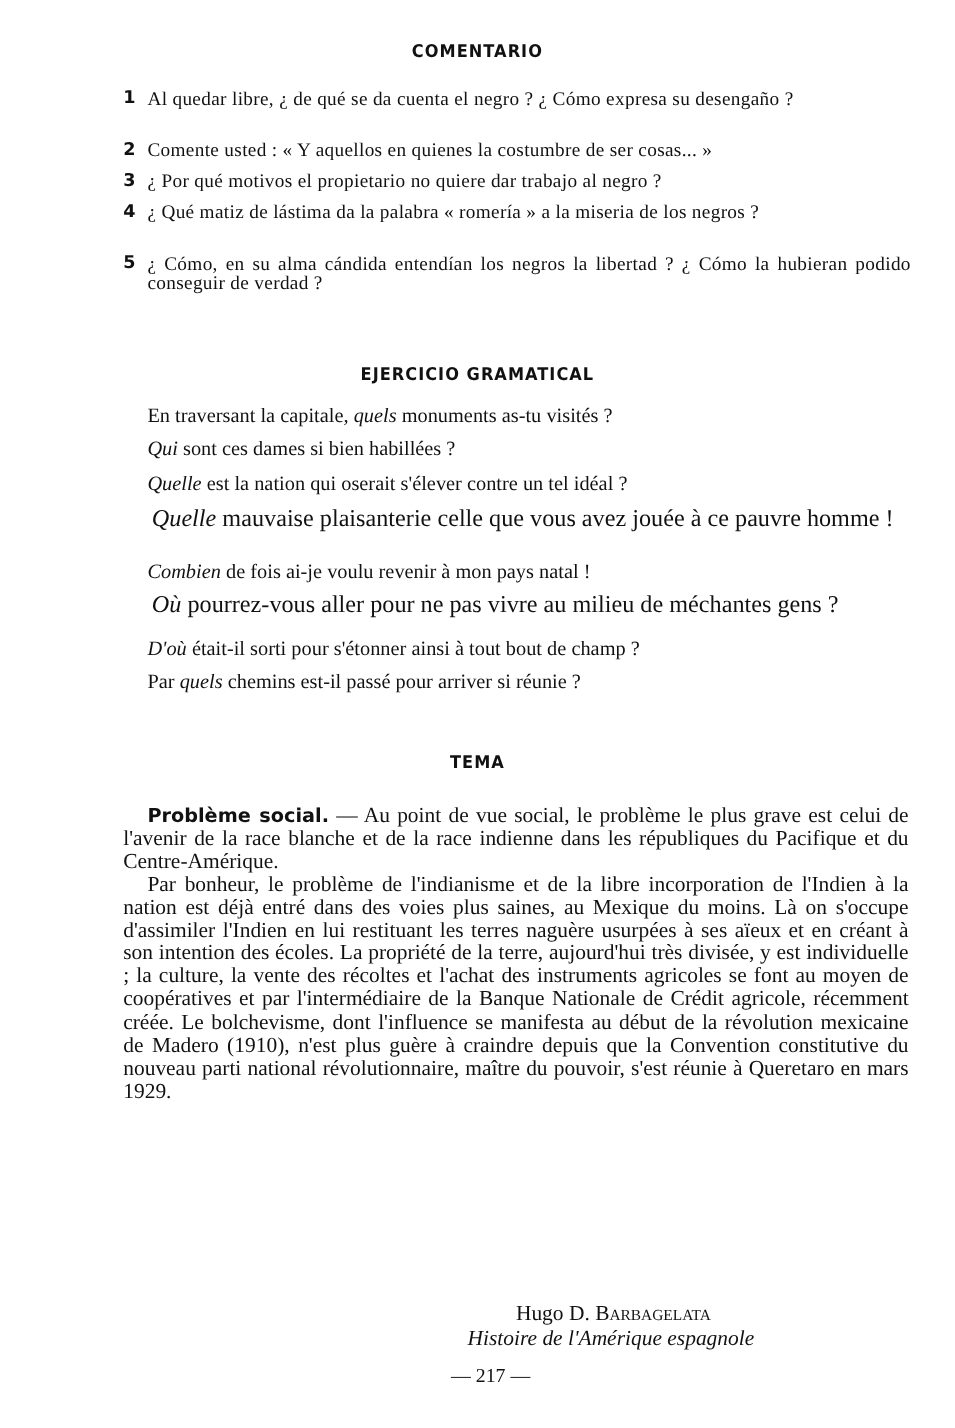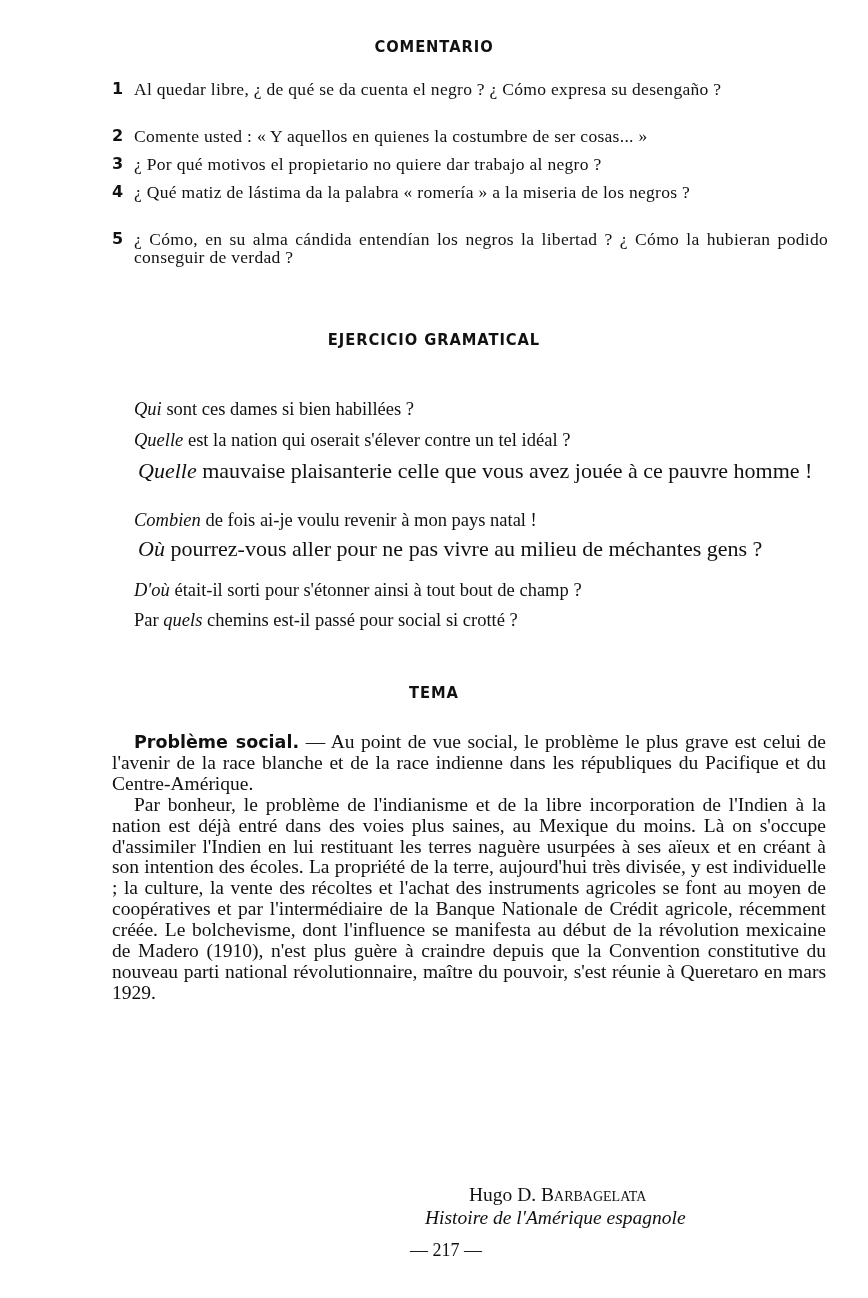--- a/index.html
+++ b/index.html
@@ -42,40 +42,43 @@
     <span class="num">4</span>
     <span class="txt">¿ Qué matiz de lástima da la palabra « romería » a la miseria de los negros ?</span>
   </div>
   <div class="q" style="top:230px;">
     <span class="num">5</span>
     <span class="txt">¿ Cómo, en su alma cándida entendían los negros la libertad ? ¿ Cómo la hubieran podido conseguir de verdad ?</span>
   </div>
 
   <div class="heading" style="top:330px;">EJERCICIO GRAMATICAL</div>
 
+  <div class="line" style="top:369px; left:134px;">
+    <span>En traversant la capitale, </span><i>quels</i><span> monuments as-tu visités ?</span>
+  </div>
   <div class="line" style="top:399px; left:134px;">
     <span></span><i>Qui</i><span> sont ces dames si bien habillées ?</span>
   </div>
   <div class="line" style="top:430px; left:134px;">
     <span></span><i>Quelle</i><span> est la nation qui oserait s'élever contre un tel idéal ?</span>
   </div>
   <div class="ex" style="top:462px;">
     <span class="ind"></span><i>Quelle</i><span> mauvaise plaisanterie celle que vous avez jouée à ce pauvre homme !</span>
   </div>
   <div class="line" style="top:510px; left:134px;">
     <span></span><i>Combien</i><span> de fois ai-je voulu revenir à mon pays natal !</span>
   </div>
   <div class="ex" style="top:540px;">
     <span class="ind"></span><i>Où</i><span> pourrez-vous aller pour ne pas vivre au milieu de méchantes gens ?</span>
   </div>
   <div class="line" style="top:580px; left:134px;text-align:right;">
     <span></span><i>D'où</i><span> était-il sorti pour s'étonner ainsi à tout bout de champ ?</span>
   </div>
   <div class="line" style="top:610px; left:134px;">
-    <span>Par </span><i>quels</i><span> chemins est-il passé pour social si crotté ?</span>
+    <span>Par </span><i>quels</i><span> chemins est-il passé pour arriver si réunie ?</span>
   </div>
 
   <div class="heading" style="top:683px;">TEMA</div>
 
   <div class="just" style="top:732px;">
     <p><span class="ind"></span><span class="bold">Problème social.</span><span> — Au point de vue social, le problème le plus grave est celui de l'avenir de la race blanche et de la race indienne dans les républiques du Pacifique et du Centre-Amérique.</span></p>
     <p><span class="ind"></span><span>Par bonheur, le problème de l'indianisme et de la libre incorporation de l'Indien à la nation est déjà entré dans des voies plus saines, au Mexique du moins. Là on s'occupe d'assimiler l'Indien en lui restituant les terres naguère usurpées à ses aïeux et en créant à son intention des écoles. La propriété de la terre, aujourd'hui très divisée, y est individuelle ; la culture, la vente des récoltes et l'achat des instruments agricoles se font au moyen de coopératives et par l'intermédiaire de la Banque Nationale de Crédit agricole, récemment créée. Le bolchevisme, dont l'influence se manifesta au début de la révolution mexicaine de Madero (1910), n'est plus guère à craindre depuis que la Convention constitutive du nouveau parti national révolutionnaire, maître du pouvoir, s'est réunie à Queretaro en mars 1929.</span></p>
   </div>
 
   <div class="line" style="top:1185px; left:469px; font-size:19.5px;">

